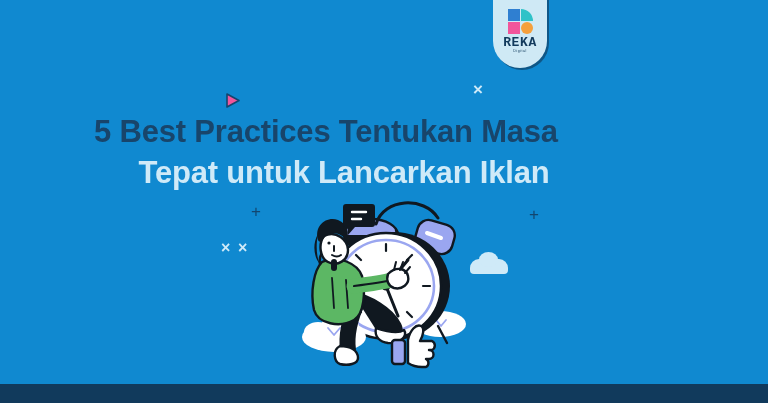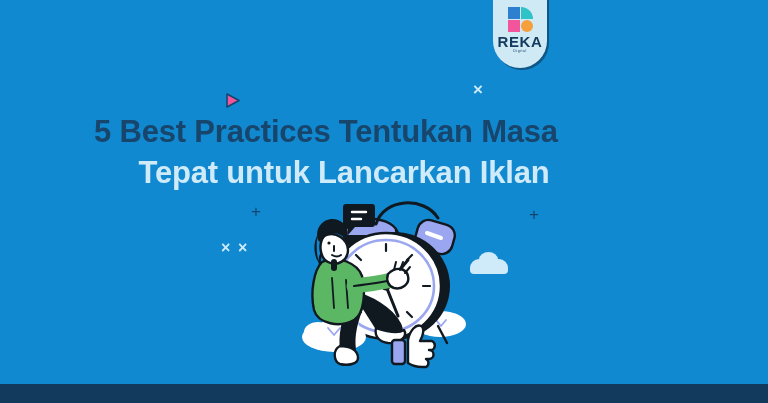--- a/index.html
+++ b/index.html
@@ -43,25 +43,26 @@
   .lm-q {
     position: absolute;
     width: 12px;
     height: 12px;
   }
   .lm-tl { left: 0;    top: 0;    background: #2f7fd1; }
   .lm-tr { left: 13px; top: 0;    background: #2fc2c8; border-top-right-radius: 12px; }
   .lm-bl { left: 0;    top: 13px; background: #f2559b; }
   .lm-br { left: 13px; top: 13px; background: #f5a03c; border-radius: 12px; }
   .logo-word {
-    font-size: 15px;
+    font-size: 13px;
     font-weight: 700;
     letter-spacing: .6px;
     color: #123a5c;
     line-height: 1;
+    font-family: Liberation Mono, monospace;
   }
   .logo-sub {
     font-size: 3.6px;
     letter-spacing: .5px;
     color: #123a5c;
     line-height: 1;
     margin-top: 1.5px;
   }
 
   

